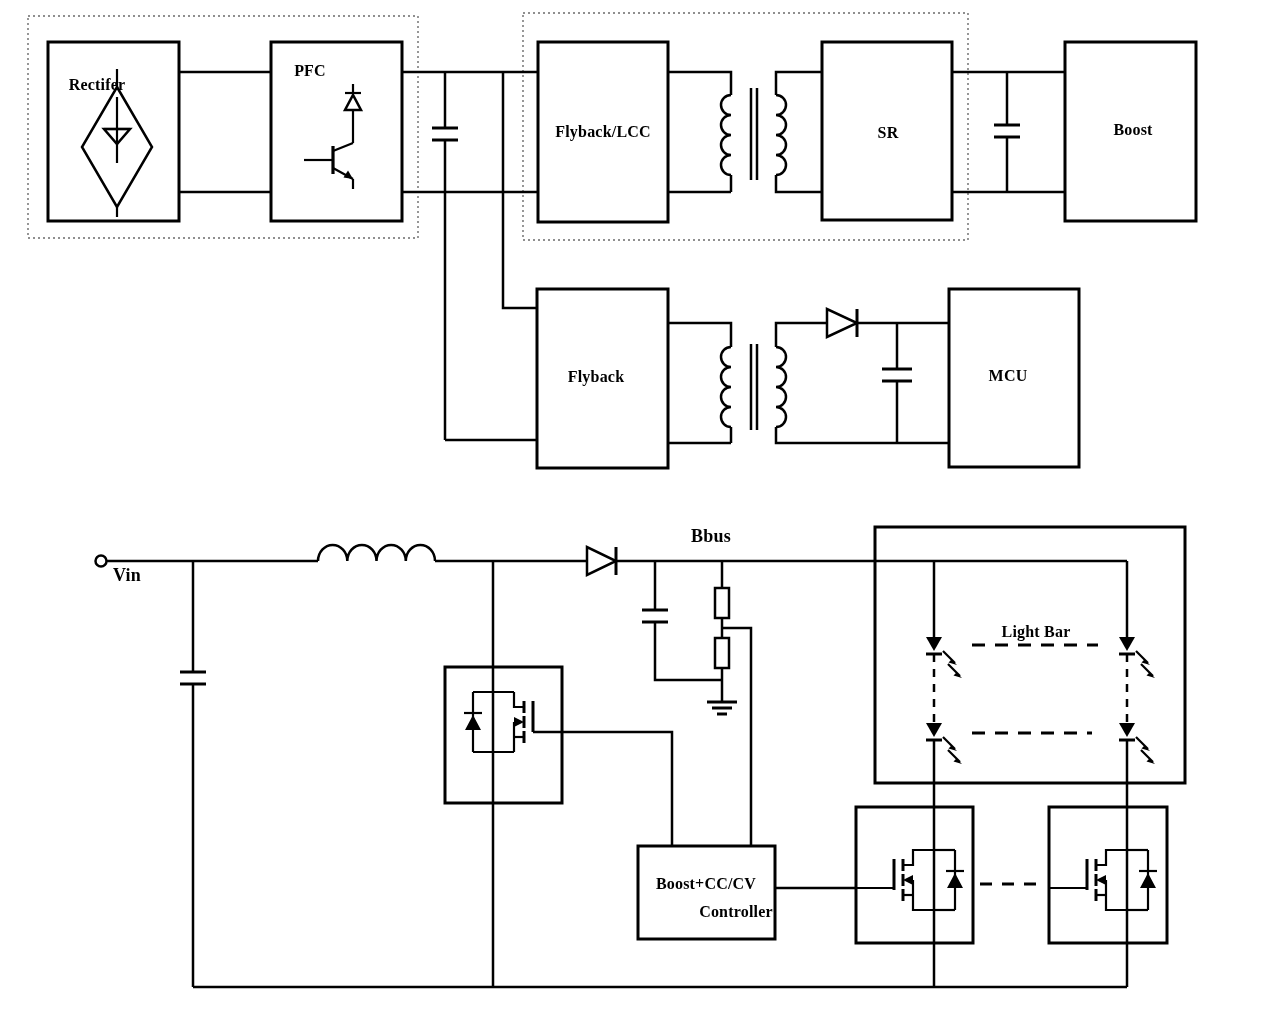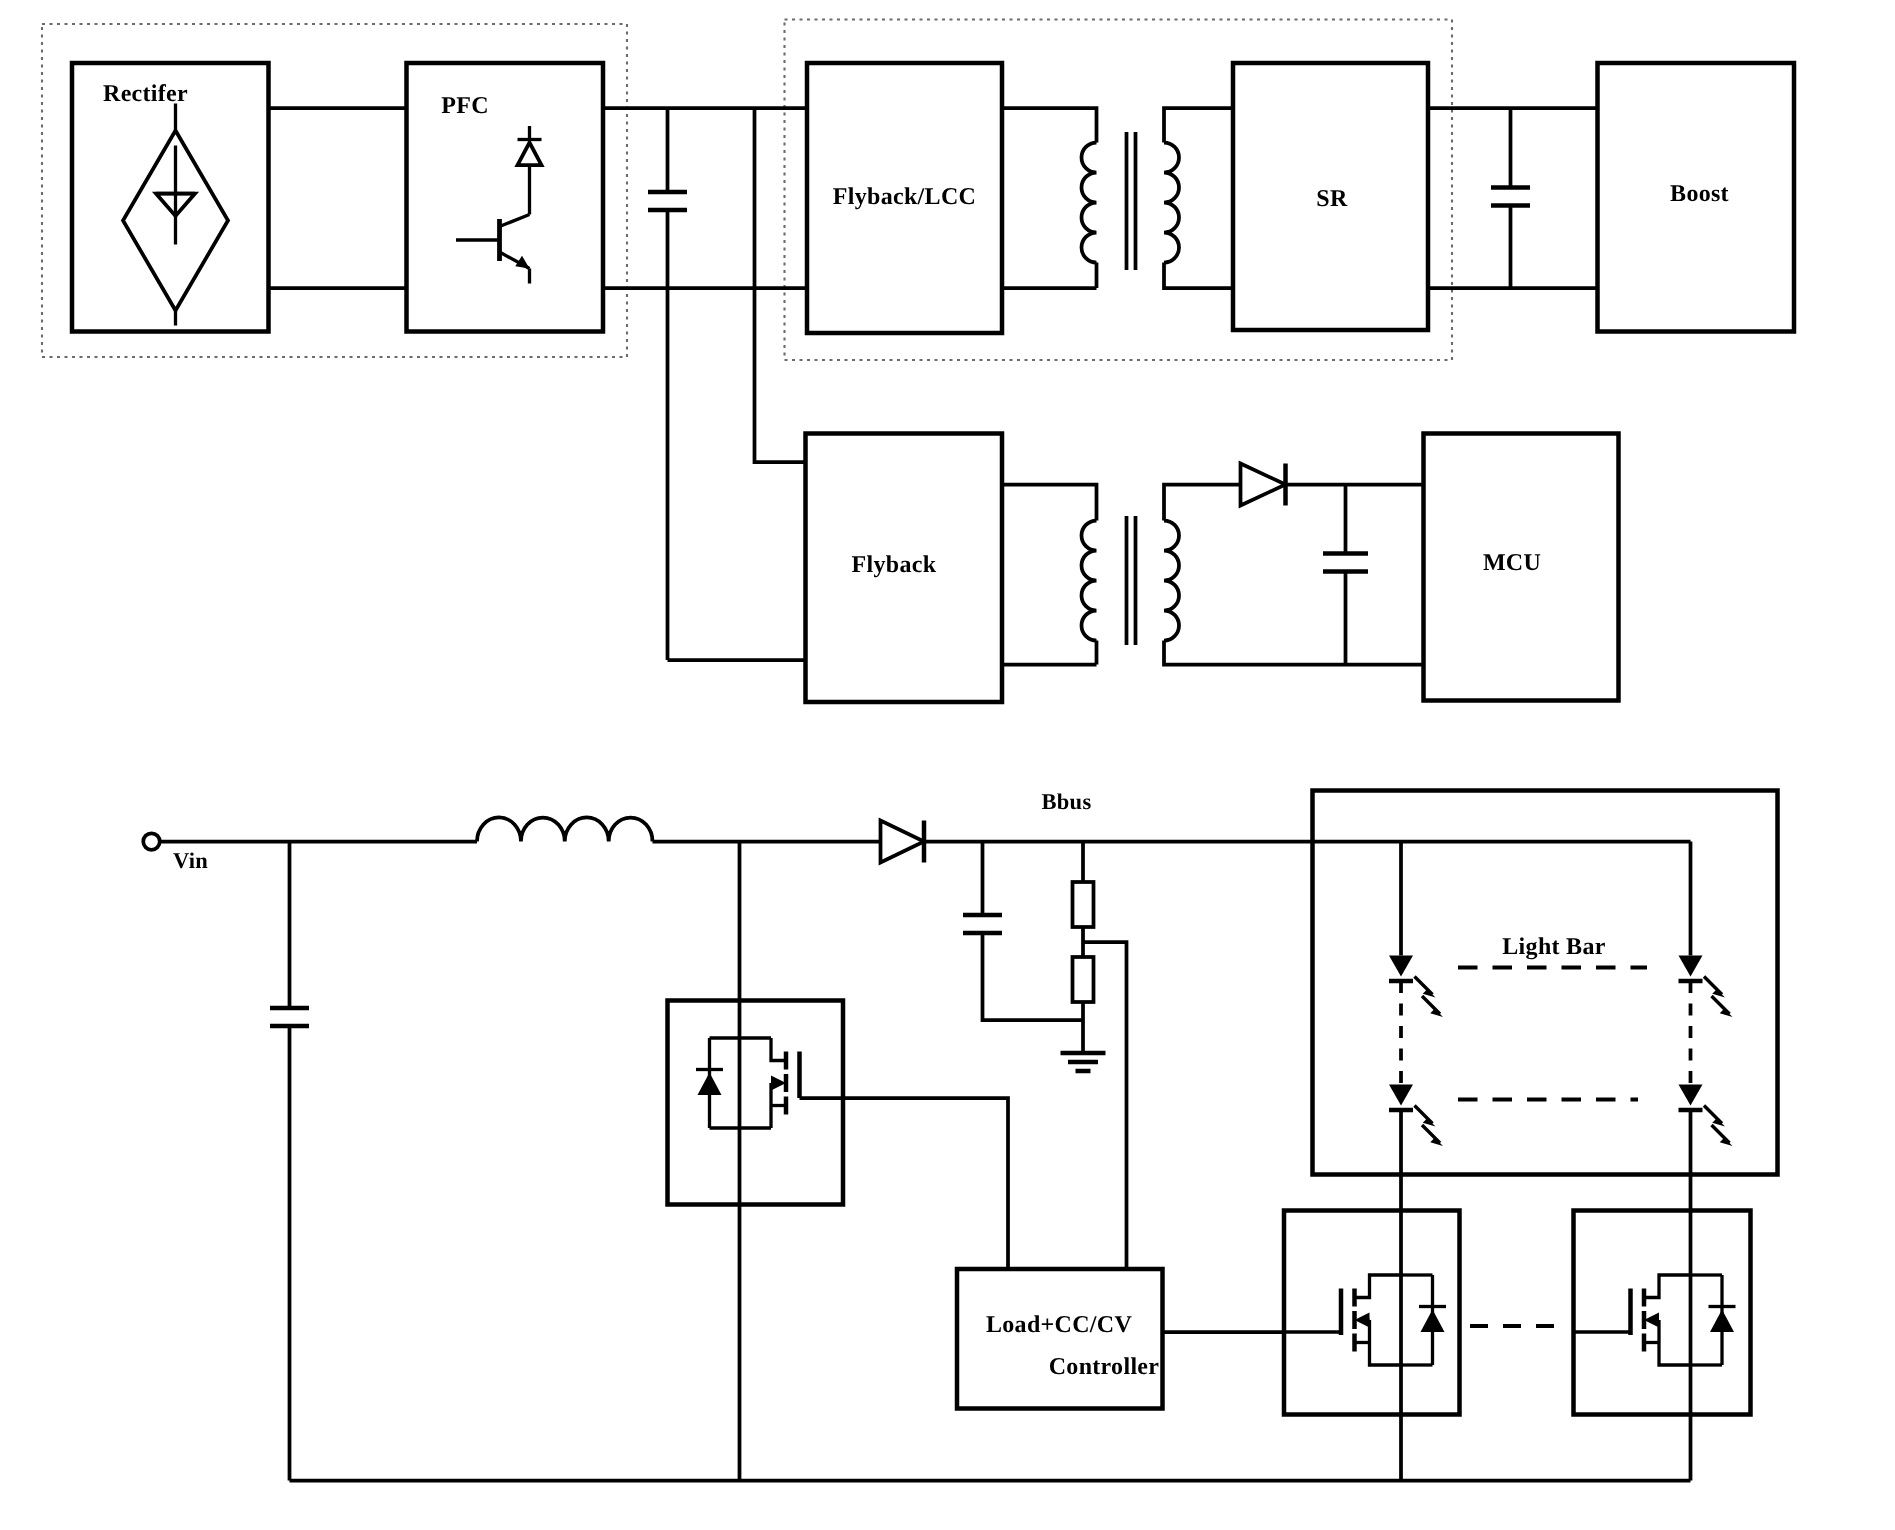--- a/index.html
+++ b/index.html
@@ -3,21 +3,21 @@
 <meta charset="utf-8">
 <style>
   html,body{margin:0;padding:0;}
   body{background:#fff;}
   #stage{position:relative;width:1263px;height:1020px;background:#fff;overflow:hidden;
          font-family:"Liberation Serif", serif;}
   #stage svg{position:absolute;left:0;top:0;}
   .label{position:absolute;transform:translate(-50%,-50%);
          font-family:"Liberation Serif", serif;font-weight:bold;font-size:16px;
          color:#000;white-space:nowrap;letter-spacing:0.2px;}
-  .net-label{font-size:15px;}
+  .net-label{font-size:18px;}
   .wire{stroke:#000;stroke-width:2.5;fill:none;}
   .wire-thin{stroke:#000;stroke-width:2.2;fill:none;}
   .box{stroke:#000;stroke-width:3;fill:none;}
   .plate{stroke:#000;stroke-width:3;fill:none;}
   .dotted{stroke:#6b6b6b;stroke-width:1.4;fill:none;stroke-dasharray:2 3;}
   .dashv{stroke:#000;stroke-width:2.5;fill:none;stroke-dasharray:8 7;}
   .dashh{stroke:#000;stroke-width:2.8;fill:none;stroke-dasharray:13 10;}
   .fillb{fill:#000;stroke:none;}
   .outline{stroke:#000;stroke-width:2.5;fill:none;}
 </style>
@@ -266,26 +266,26 @@
     <line x1="1096" y1="874" x2="1096" y2="886" stroke="#000" stroke-width="3"></line>
     <line x1="1096" y1="889" x2="1096" y2="901" stroke="#000" stroke-width="3"></line>
     <line x1="1087" y1="859" x2="1087" y2="890" stroke="#000" stroke-width="3"></line>
     <line class="wire-thin" x1="1049" y1="888" x2="1087" y2="888"></line>
   </g>
 
   <line class="wire" x1="193" y1="987" x2="1127" y2="987"></line>
 
 </svg>
 
-<div class="label" style="left:97px;top:63px">Rectifer</div>
+<div class="label" style="left:97px;top:85px">Rectifer</div>
 <div class="label" style="left:310px;top:71px">PFC</div>
 <div class="label" style="left:603px;top:132px">Flyback/LCC</div>
 <div class="label" style="left:888px;top:133px">SR</div>
 <div class="label" style="left:1133px;top:130px">Boost</div>
 <div class="label" style="left:596px;top:377px">Flyback</div>
 <div class="label" style="left:1008px;top:376px">MCU</div>
 <div class="label net-label" style="left:127px;top:575px">Vin</div>
 <div class="label net-label" style="left:711px;top:536px">Bbus</div>
 <div class="label" style="left:1036px;top:632px">Light Bar</div>
-<div class="label" style="left:706px;top:884px">Load+CC/CV</div>
+<div class="label" style="left:706px;top:884px">Boost+CC/CV</div>
 <div class="label" style="left:736px;top:912px">Controller</div>
 
 </div>
 
 </body></html>

